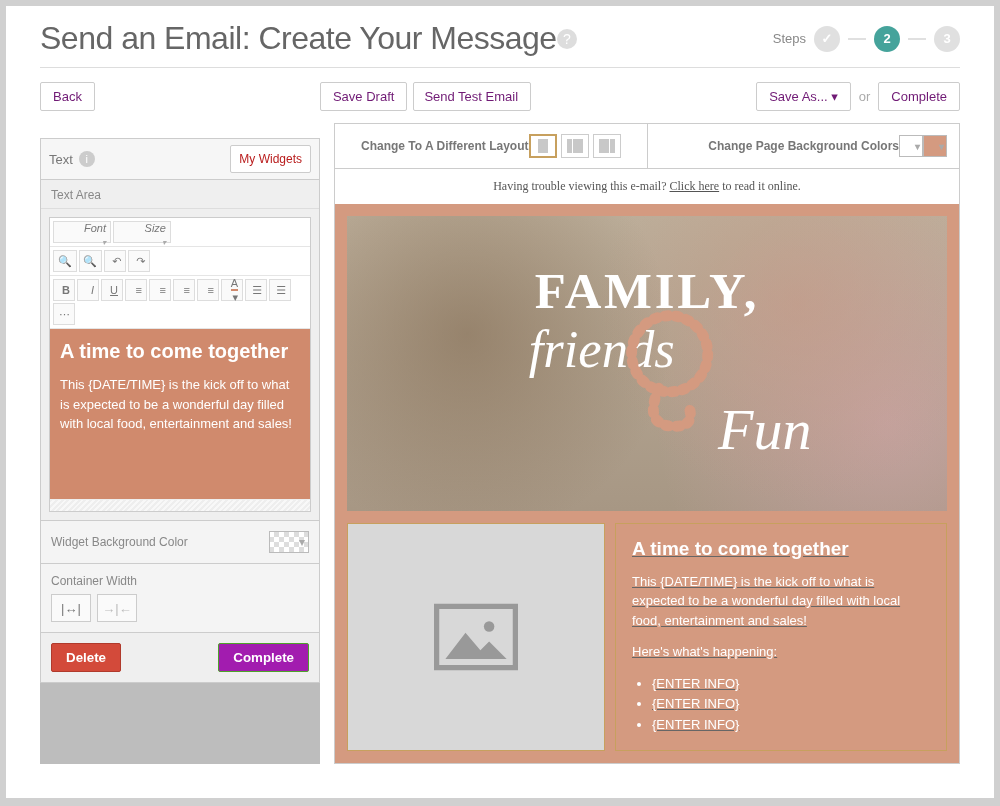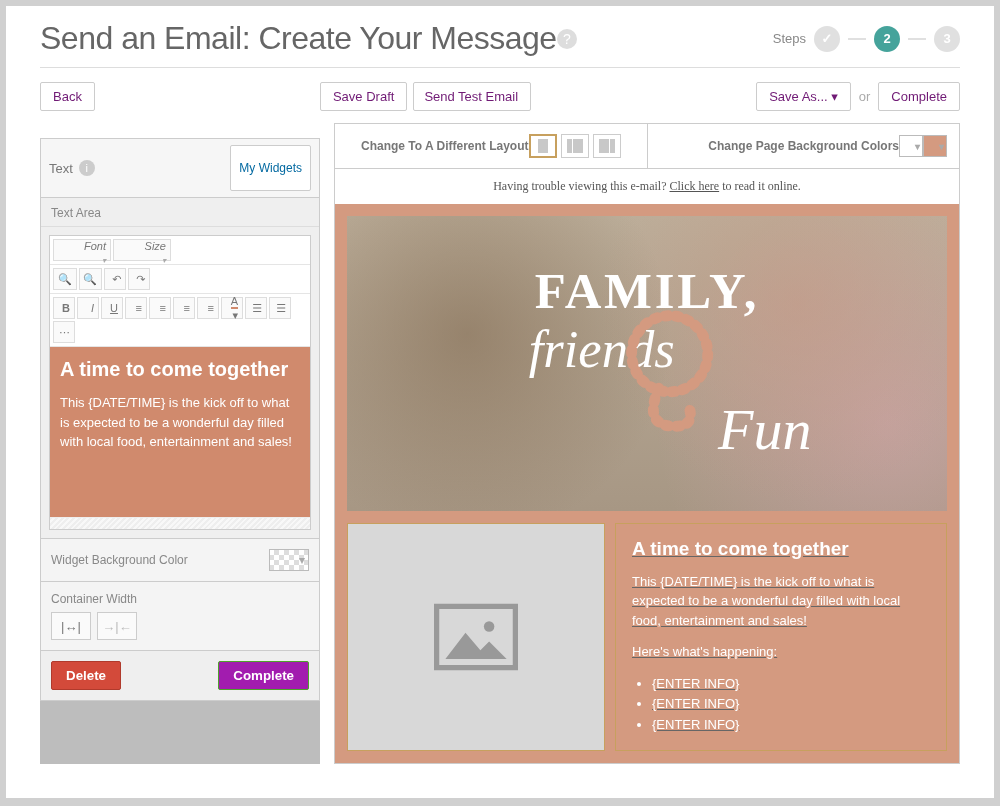--- a/index.html
+++ b/index.html
@@ -105,21 +105,21 @@
     color: #777;
   }
   .panel-head .title { display:flex; align-items:center; gap:6px; }
   .info-icon {
     width:16px; height:16px; border-radius:50%;
     background:#ccc; color:#fff; font-size:11px;
     display:inline-flex; align-items:center; justify-content:center;
   }
   .smallbtn {
     background:#fff; border:1px solid #ccc; border-radius:2px;
-    padding:15px 8px; font-size:12px; color:#0369a1; cursor:pointer;
+    padding:6px 8px; font-size:12px; color:#b91c1c; cursor:pointer;
   }
   .section-label {
     padding: 8px 10px 6px 10px;
     font-size: 12px;
     color: #888;
     border-bottom:1px solid #ddd;
   }
   .editor-box {
     margin: 8px;
     border: 1px solid #ccc;

